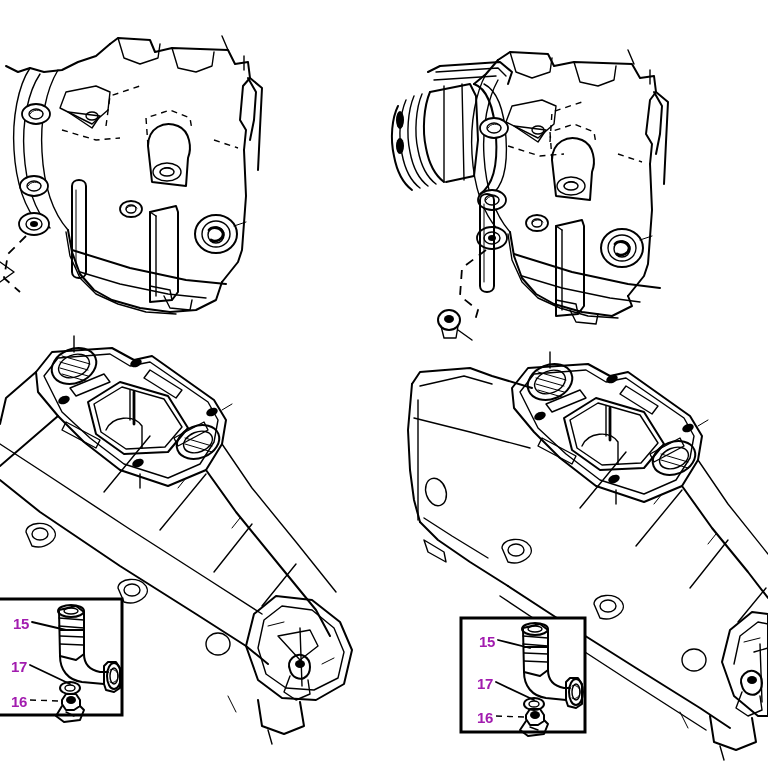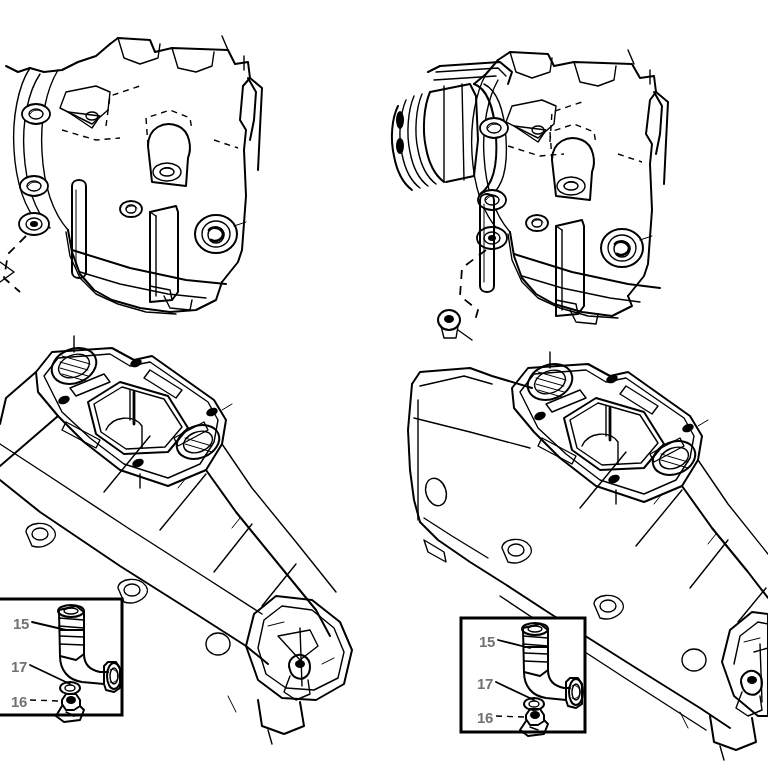--- a/index.html
+++ b/index.html
@@ -87,21 +87,21 @@
   .inset-frame {
     fill: #ffffff;
     stroke: #000000;
     stroke-width: 3;
   }
   .callout-label {
     position: absolute;
     font-family: "Liberation Sans", sans-serif;
     font-size: 15px;
     font-weight: bold;
-    color: #737373;
+    color: #a21caf;
     line-height: 1;
     letter-spacing: -0.3px;
     white-space: nowrap;
     user-select: none;
   }
 </style>
 </head>
 <body>
 
 <div id="diagram-root">

